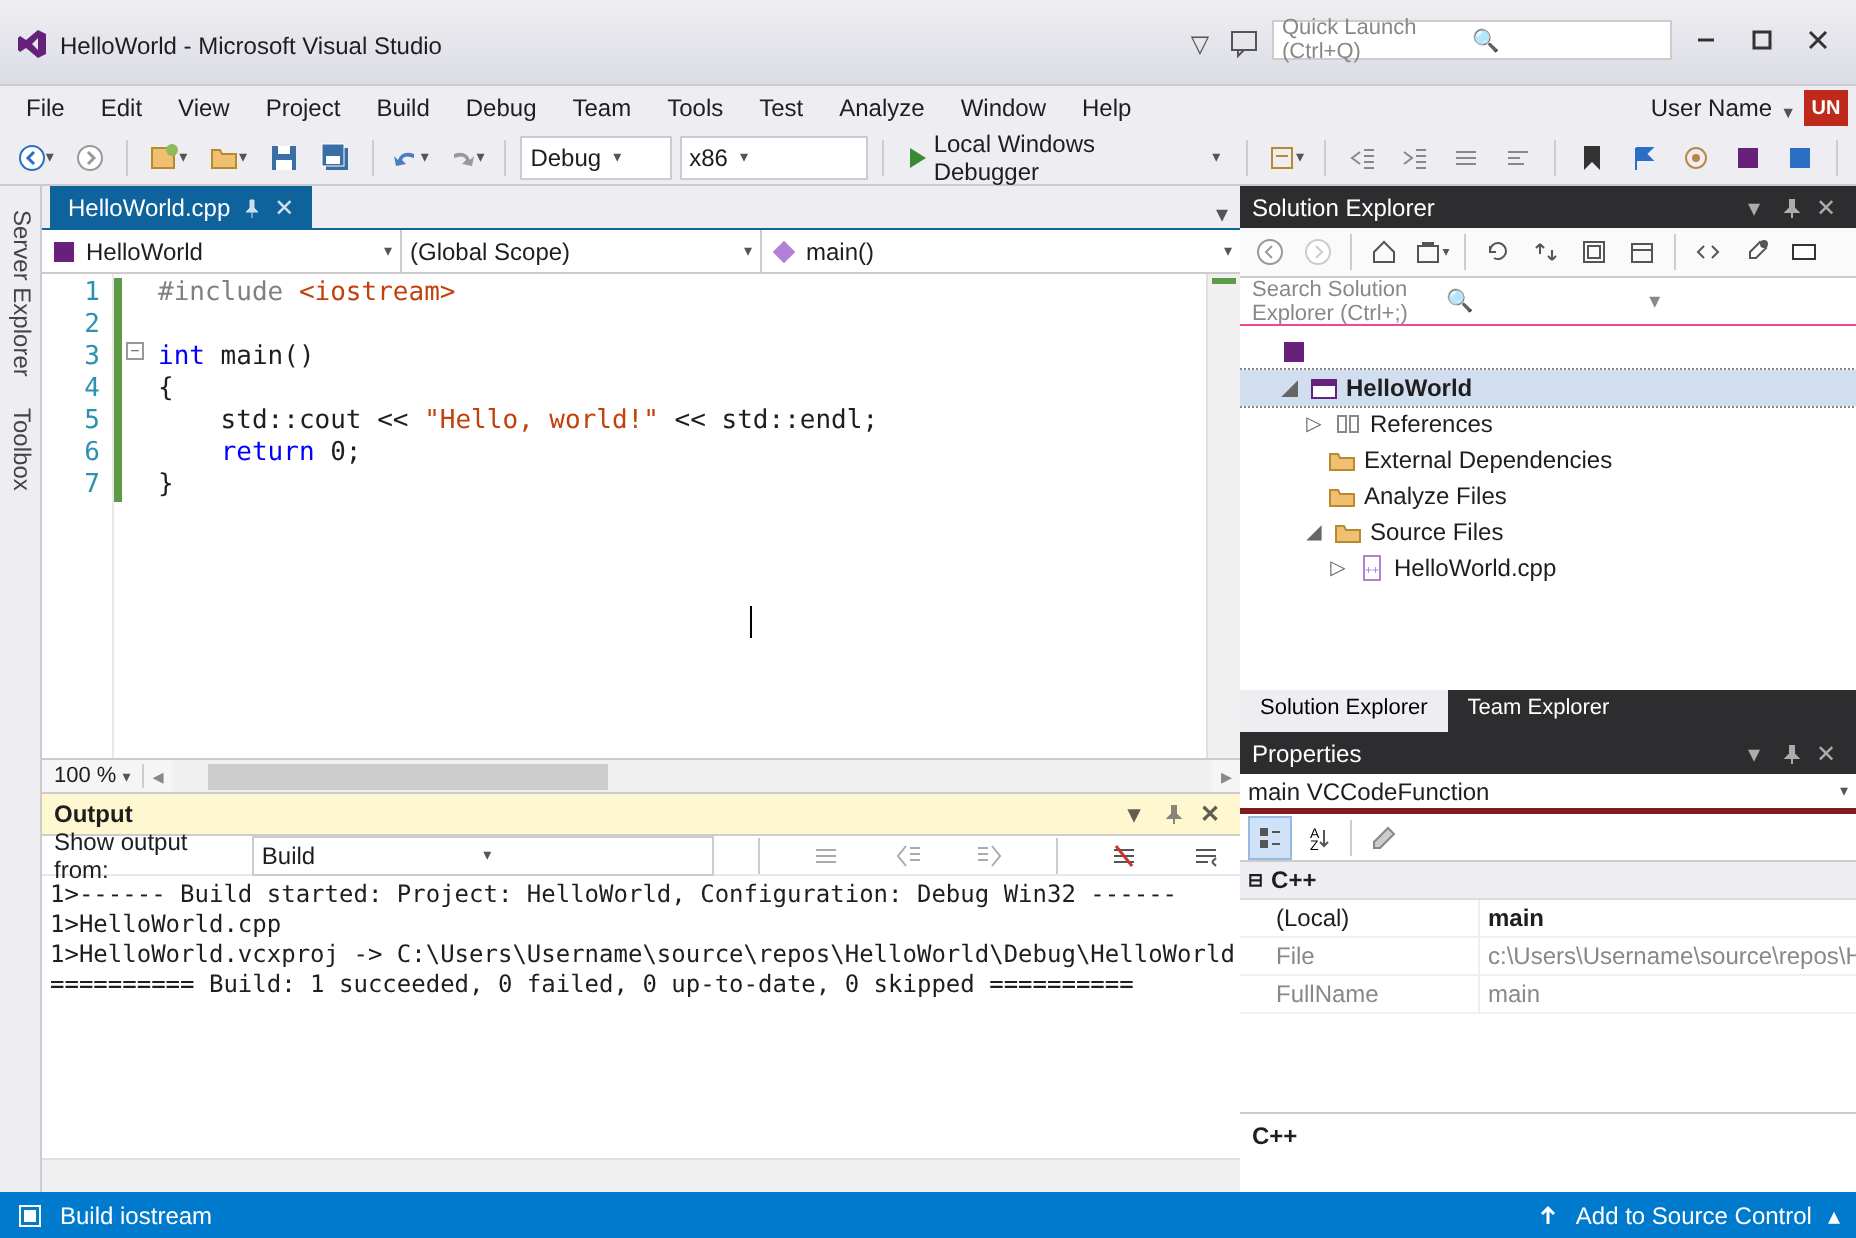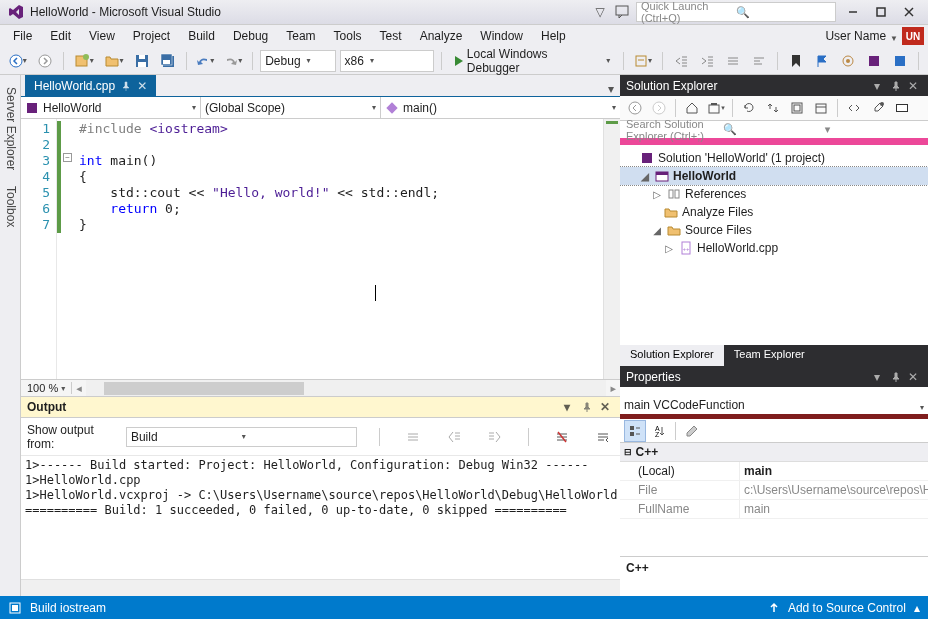--- a/index.html
+++ b/index.html
@@ -1,17 +1,17 @@
 <!DOCTYPE html>
 <html><head>
 <meta charset="utf-8">
 <style>
 *{box-sizing:border-box;margin:0;padding:0}
 body{font-family:'Segoe UI',Tahoma,sans-serif;font-size:12px;background:#eeeef2;color:#1e1e1e;width:928px;height:619px;overflow:hidden;display:flex;flex-direction:column}
-.titlebar{height:25px;background:linear-gradient(#eeeef2,#dcdce6);display:flex;align-items:center;padding:0 8px;border-bottom:1px solid #ccc;gap:6px}
+.titlebar{height:43px;background:linear-gradient(#eeeef2,#dcdce6);display:flex;align-items:flex-end;padding:12px 8px;border-bottom:1px solid #ccc;gap:6px}
 .vs-logo{width:16px;height:16px;display:inline-flex;align-items:center;justify-content:center}
 .title{font-size:12px;flex:0 0 auto}
 .title-spacer{flex:1}
 .title-icon{width:16px;height:16px;display:inline-flex;align-items:center;justify-content:center;color:#555}
 .quick-launch{width:200px;height:20px;border:1px solid #ccc;background:#fff;padding:0 4px;font-size:11px;display:flex;align-items:center;color:#888}
 .quick-launch span{flex:1}
 .winbtn{width:22px;height:20px;display:inline-flex;align-items:center;justify-content:center;cursor:pointer}
 .menubar{height:22px;background:#eeeef2;display:flex;align-items:center;padding:0 4px;gap:0}
 .menu-item{padding:3px 9px;cursor:pointer;font-size:12px}
 .menu-spacer{flex:1}
@@ -45,57 +45,57 @@
 .gutter{width:36px;background:#fff;border-right:1px solid #e8e8e8;padding-top:2px}
 .line-num{font-family:Consolas,monospace;font-size:13px;color:#2b91af;text-align:right;padding-right:6px;height:16px;line-height:16px}
 .margin{width:14px;background:#fff;position:relative;padding-top:2px}
 .fold{position:absolute;left:2px;width:9px;height:9px;border:1px solid #999;background:#fff;font-size:8px;line-height:7px;text-align:center;cursor:pointer;color:#666}
 .change-bar{width:4px;background:#fff;padding-top:2px}
 .change-mark{height:16px;width:4px}
 .change-green{background:#5d9b47}
 .code-text{flex:1;font-family:Consolas,monospace;font-size:13px;padding:2px 4px;line-height:16px;white-space:pre;overflow:hidden;position:relative}
 .code-text .cursor-caret{position:absolute;width:1px;height:16px;background:#000;left:300px;top:166px}
 .kw{color:#0000ff}
-.str{color:#4c1d95}
+.str{color:#c2410c}
 .pp{color:#808080}
 .code-scroll-right{width:17px;background:#f0f0f0;border-left:1px solid #e0e0e0;position:relative}
 .code-scroll-right::before{content:'';position:absolute;top:2px;left:2px;right:2px;height:3px;background:#5d9b47}
 .editor-bottom{height:17px;background:#f5f5f5;border-top:1px solid #ccc;display:flex;align-items:center;font-size:11px}
 .zoom{padding:0 6px;border-right:1px solid #ccc;display:flex;align-items:center;gap:3px}
 .hscroll{flex:1;height:17px;background:#f0f0f0;display:flex;align-items:center}
 .hscroll-thumb{height:13px;background:#cdcdcd;margin-left:18px;width:200px}
 .output-panel{height:200px;border-top:1px solid #ccc;display:flex;flex-direction:column;background:#fff}
 .output-title{height:21px;background:#fff7cf;border-bottom:1px solid #ccc;display:flex;align-items:center;padding:0 6px;font-size:12px;font-weight:600}
 .output-title-spacer{flex:1}
 .output-title .winicon{width:14px;cursor:pointer;opacity:.7;margin-left:4px}
-.output-toolbar{height:38px;border-bottom:1px solid #e8e8e8;display:flex;align-items:center;padding:0 6px;gap:19px;font-size:12px}
+.output-toolbar{height:20px;border-bottom:1px solid #e8e8e8;display:flex;align-items:center;padding:0 6px;gap:19px;font-size:12px}
 .output-combo{width:280px;height:20px;border:1px solid #ccc;background:#fff;padding:0 4px;display:flex;align-items:center}
 .output-combo span{flex:1}
 .output-text{flex:1;font-family:Consolas,monospace;font-size:12px;padding:2px 4px;white-space:pre;overflow:hidden;line-height:15px}
 .output-scroll{height:17px;background:#f0f0f0;border-top:1px solid #e0e0e0}
 .right-col{width:308px;display:flex;flex-direction:column;background:#eeeef2}
 .panel{display:flex;flex-direction:column;background:#252526}
 .panel-title{height:21px;background:#2d2d30;color:#fff;display:flex;align-items:center;padding:0 6px;font-size:12px}
 .panel-title-spacer{flex:1}
 .panel-title .winicon{width:14px;cursor:pointer;opacity:.8;margin-left:3px;color:#ccc}
 .se-toolbar{height:25px;background:#fafafa;border-bottom:1px solid #ccc;display:flex;align-items:center;padding:0 4px;gap:2px}
 .se-btn{width:22px;height:20px;display:inline-flex;align-items:center;justify-content:center;cursor:pointer;color:#555}
-.se-search{height:24px;border-bottom:7px solid #ec4899;background:#fff;display:flex;align-items:center;padding:0 6px;color:#888;font-size:11px}
+.se-search{height:24px;border-bottom:1px solid #ec4899;background:#fff;display:flex;align-items:center;padding:0 6px;color:#888;font-size:11px}
 .se-search span{flex:1}
 .se-tree{flex:1;background:#fff;font-size:12px;padding:4px 0;overflow:auto}
 .tree-row{display:flex;align-items:center;height:18px;padding:0 4px;gap:3px;cursor:pointer}
 .tree-row.selected{background:#d0def0;font-weight:600;outline:1px dotted #888}
 .tree-indent{display:inline-block}
 .tree-exp{width:12px;font-size:10px;color:#666;text-align:center}
 .tree-icon{width:16px;height:16px;display:inline-flex;align-items:center;justify-content:center}
 .se-bottom-tabs{height:21px;display:flex;background:#2d2d30}
 .se-tab{padding:3px 10px;font-size:11px;cursor:pointer;color:#fff}
 .se-tab.active{background:#eeeef2;color:#000}
 .prop-body{background:#fff;flex:1;display:flex;flex-direction:column;font-size:12px}
-.prop-obj{height:32px;border-bottom:5px solid #7f1d1d;padding:2px 4px;display:flex;align-items:flex-end;gap:4px}
+.prop-obj{height:20px;border-bottom:3px solid #7f1d1d;padding:2px 4px;display:flex;align-items:center;gap:4px}
 .prop-toolbar{height:24px;border-bottom:1px solid #ccc;display:flex;align-items:center;padding:0 4px;gap:2px}
 .prop-grid{flex:1;overflow:auto}
 .prop-cat{background:#eeeef2;padding:2px 4px;font-weight:600;border-bottom:1px solid #ddd;display:flex;align-items:center;gap:4px}
 .prop-row{display:flex;border-bottom:1px solid #f0f0f0}
 .prop-name{width:120px;padding:2px 4px 2px 18px;border-right:1px solid #eee}
 .prop-val{flex:1;padding:2px 4px;overflow:hidden;white-space:nowrap}
 .prop-desc{height:40px;border-top:1px solid #ccc;padding:4px 6px}
 .prop-desc b{font-weight:600}
 .statusbar{height:23px;background:#007acc;color:#fff;display:flex;align-items:center;padding:0 8px;font-size:12px;gap:8px}
 .status-spacer{flex:1}
@@ -537,21 +537,20 @@
         <span style="padding-left:4px">▾</span>
       </div>
       <div class="se-tree">
         <div class="tree-row">
           <span class="tree-exp"></span>
           <span class="tree-icon">
               <svg width="14" height="14">
                 <rect x="2" y="2" width="10" height="10" fill="#68217a"></rect>
               </svg>
             </span>
-          <span>Solution 'HelloWorld' (1 project)</span>
         </div>
         <div class="tree-row selected">
           <span class="tree-indent" style="width:12px"></span>
           <span class="tree-exp">◢</span>
           <span class="tree-icon">
               <svg width="14" height="14">
                 <rect x="1" y="3" width="12" height="9" fill="#fff" stroke="#68217a"></rect>
                 <rect x="1" y="3" width="12" height="3" fill="#68217a"></rect>
               </svg>
             </span>
@@ -560,20 +559,29 @@
         <div class="tree-row">
           <span class="tree-indent" style="width:24px"></span>
           <span class="tree-exp">▷</span>
           <span class="tree-icon">
               <svg width="14" height="14">
                 <rect x="2" y="3" width="4" height="8" fill="#fff" stroke="#888"></rect>
                 <rect x="8" y="3" width="4" height="8" fill="#fff" stroke="#888"></rect>
               </svg>
             </span>
           <span>References</span>
+        </div>
+        <div class="tree-row">
+          <span class="tree-indent" style="width:36px"></span>
+          <span class="tree-icon">
+              <svg width="14" height="14">
+                <path d="M1 4 L5 4 L6 6 L13 6 L13 12 L1 12 Z" fill="#f0c070" stroke="#b88a30"></path>
+              </svg>
+            </span>
+          <span>External Dependencies</span>
         </div>
         <div class="tree-row">
           <span class="tree-indent" style="width:36px"></span>
           <span class="tree-icon">
               <svg width="14" height="14">
                 <path d="M1 4 L5 4 L6 6 L13 6 L13 12 L1 12 Z" fill="#f0c070" stroke="#b88a30"></path>
               </svg>
             </span>
           <span>Analyze Files</span>
         </div>

